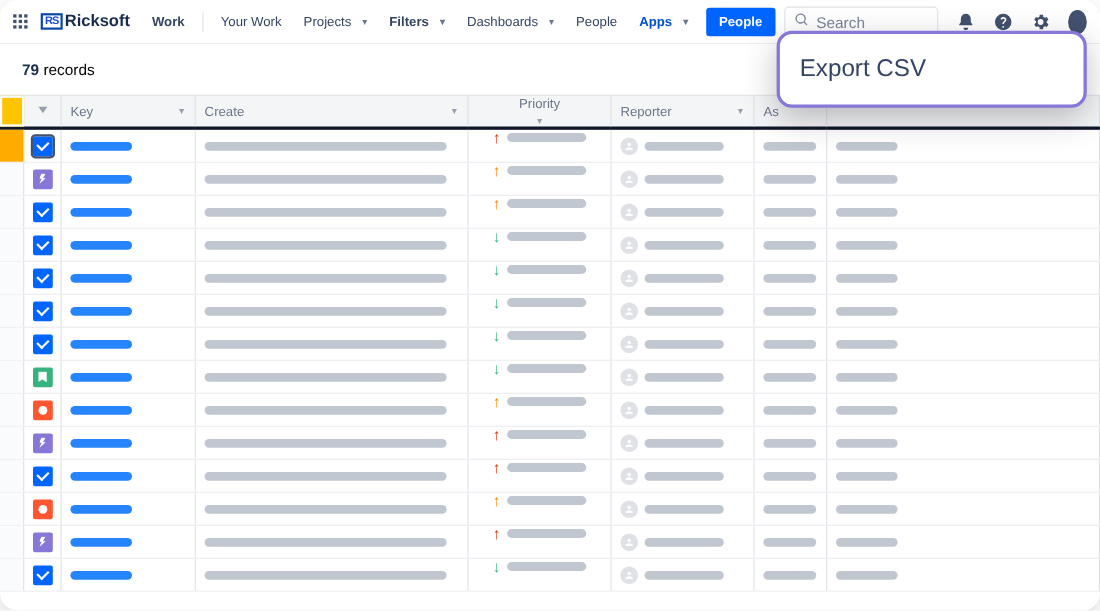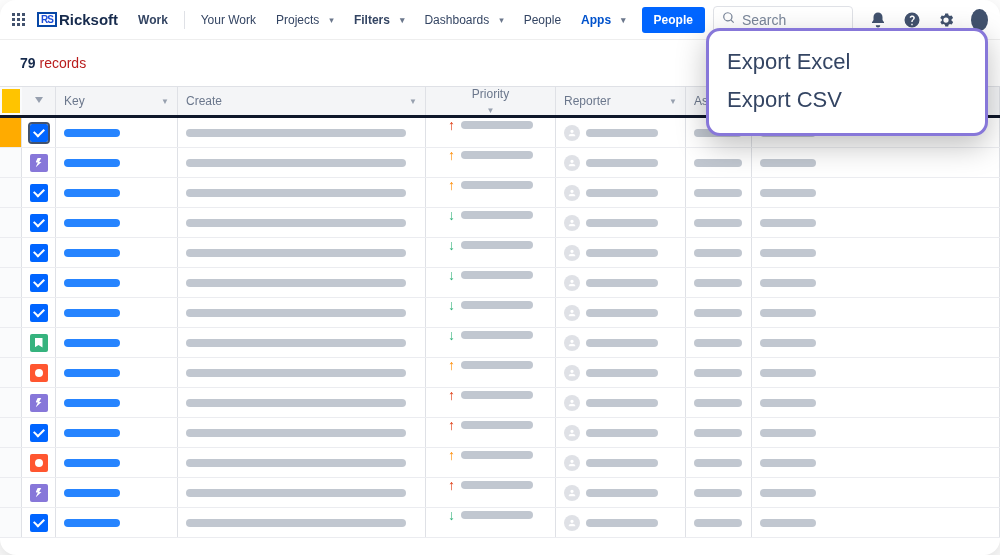--- a/index.html
+++ b/index.html
@@ -20,21 +20,21 @@
   .create-btn { background: #0065ff; color: #fff; font-size: 12px; font-weight: 600; padding: 6px 12px; border-radius: 3px; margin-left: 4px; }
   .nav-spacer { flex: 1; }
   .search-box { display: flex; align-items: center; border: 1px solid #dfe1e6; border-radius: 4px; padding: 4px 8px; width: 180px; color: #7a869a; }
   .search-box .mag { font-size: 14px; margin-right: 6px; }
   .nav-icon { width: 22px; height: 22px; border-radius: 50%; display: flex; align-items: center; justify-content: center; margin-left: 12px; }
   .nav-icon.bell svg, .nav-icon.help svg, .nav-icon.gear svg { fill: #42526e; }
   .nav-icon.avatar { background: #42526e; }
   
   .toolbar { height: 46px; display: flex; align-items: center; padding: 0 20px; }
   .records-count { color: #172b4d; font-weight: 600; }
-  .records-count span { font-weight: 400; color: #b91c1c; }
+  .records-count span { font-weight: 400; color: #000000; }
   .tool-spacer { flex: 1; }
   .tool-search { border: 1px solid #dfe1e6; border-radius: 3px; padding: 4px 8px; width: 90px; font-size: 11px; color: #97a0af; margin-right: 10px; }
   .view-group { display: flex; border: 1px solid #c1c7d0; border-radius: 3px; overflow: hidden; margin-right: 6px; }
   .view-btn { width: 28px; height: 24px; display: flex; align-items: center; justify-content: center; border-right: 1px solid #c1c7d0; }
   .view-btn:last-child { border-right: none; }
   .view-btn.active { background: #42526e; }
   .view-btn.active .lines span { background: #fff; }
   .lines { display: flex; flex-direction: column; gap: 2px; }
   .lines span { width: 12px; height: 2px; background: #6b778c; }
   .dots3 { display: flex; gap: 2px; }
@@ -724,17 +724,16 @@
             <div class="bar asg"></div>
           </div>
           <div class="td col-extra1">
             <div class="bar ex1"></div>
           </div>
         </div>
       </div>
   </div>
 
   <div class="popover">
-    <div class="item">Export Excel</div>
     <div class="item">Export CSV</div>
   </div>
 
 </div>
 
 </body></html>

